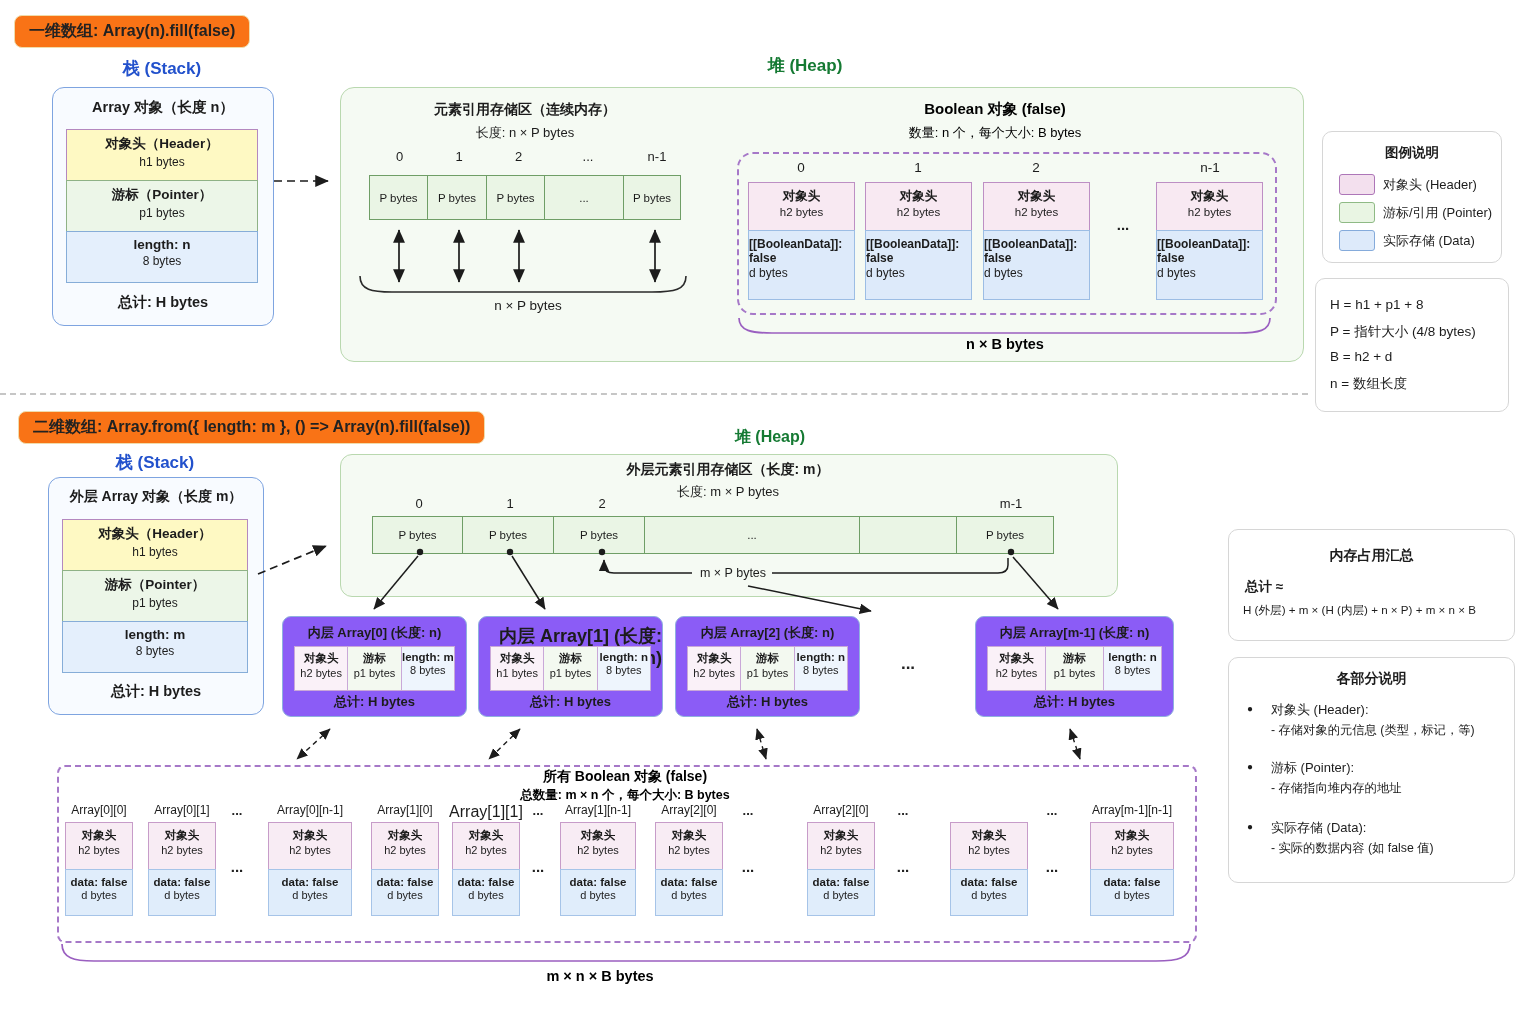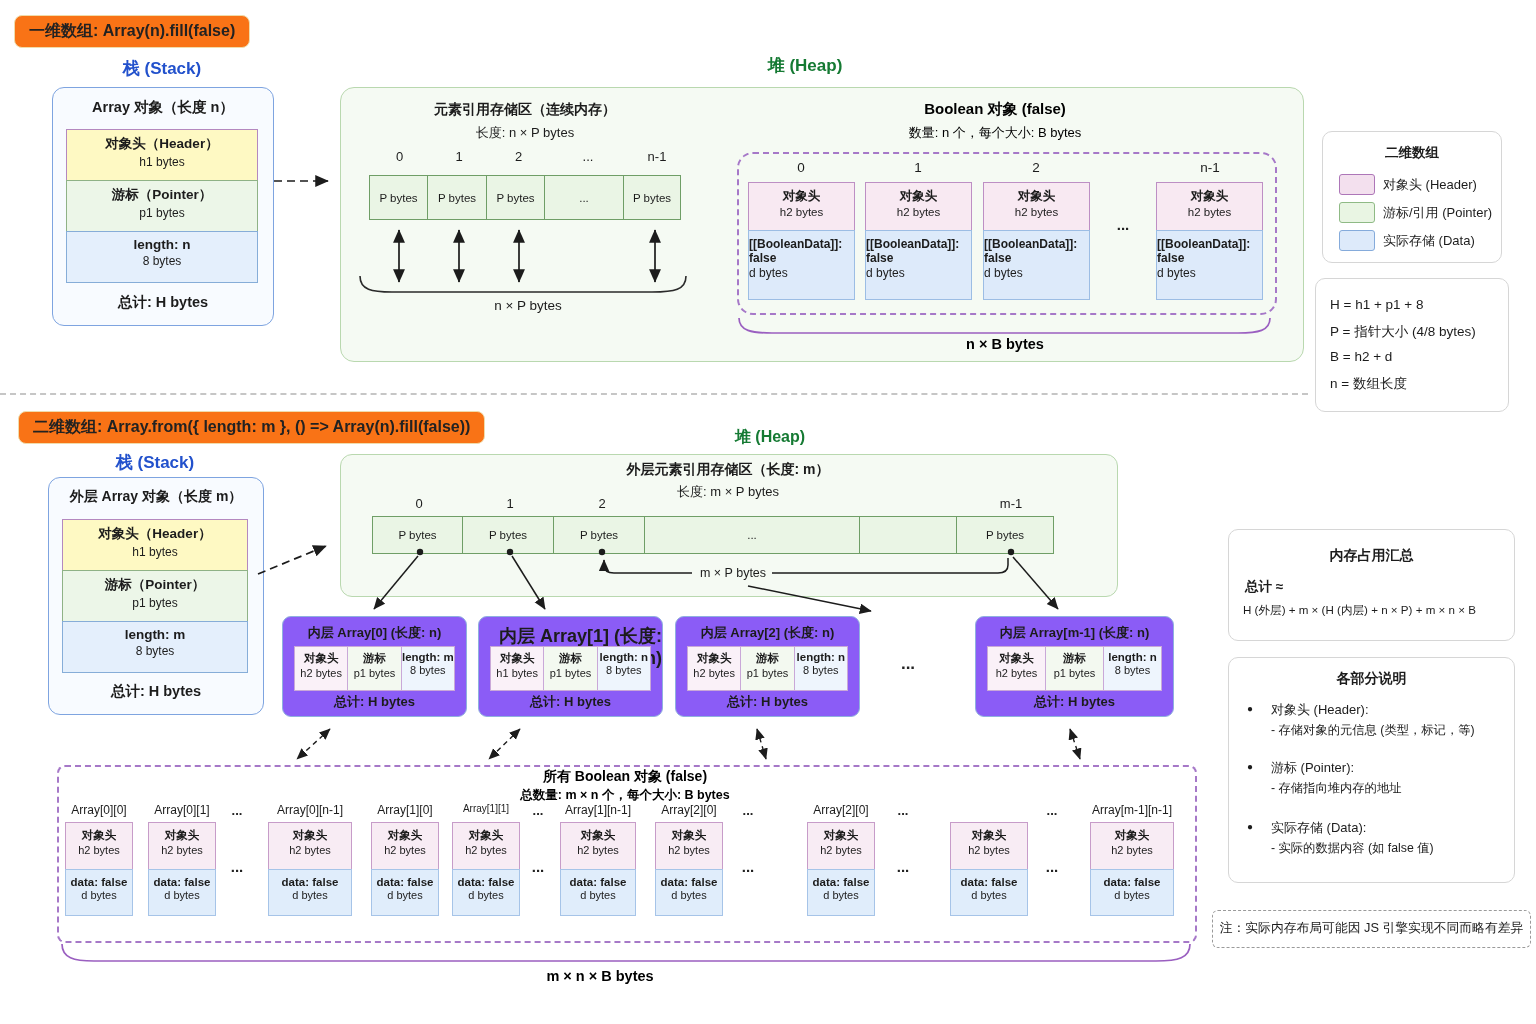--- a/index.html
+++ b/index.html
@@ -162,21 +162,21 @@
     <div class="bd">
       <div class="l1">[[BooleanData]]:</div>
       <div class="l2">false</div>
       <div class="l3">d bytes</div>
     </div>
   </div>
 
   <div class="abs c b purple" style="left:905px;top:336px;width:200px;font-size:14.5px;">n × B  bytes</div>
 
   <div class="abs panel" style="left:1322px;top:131px;width:178px;height:130px;">
-    <div class="abs c b" style="left:0;top:12px;width:100%;font-size:13.5px;">二维数组</div>
+    <div class="abs c b" style="left:0;top:12px;width:100%;font-size:13.5px;">图例说明</div>
     <span class="abs swatch sw-h" style="left:16px;top:42px;"></span>
     <span class="abs" style="left:60px;top:44px;font-size:13px;">对象头 (Header)</span>
     <span class="abs swatch sw-p" style="left:16px;top:70px;"></span>
     <span class="abs" style="left:60px;top:72px;font-size:13px;">游标/引用 (Pointer)</span>
     <span class="abs swatch sw-d" style="left:16px;top:98px;"></span>
     <span class="abs" style="left:60px;top:100px;font-size:13px;">实际存储 (Data)</span>
   </div>
 
   <div class="abs panel" style="left:1315px;top:278px;width:192px;height:132px;">
     <div class="abs" style="left:14px;top:18px;font-size:13.5px;">H = h1 + p1 + 8</div>
@@ -313,21 +313,21 @@
 
   <div class="abs bdash" style="left:57px;top:765px;width:1136px;height:174px;border-radius:8px;"></div>
   <div class="abs c b purple" style="left:350px;top:768px;width:550px;font-size:14px;">所有 Boolean 对象 (false)</div>
   <div class="abs c b purple" style="left:350px;top:787px;width:550px;font-size:12.5px;">总数量:  m × n 个，每个大小:  B bytes</div>
 
   <span class="abs c" style="left:54px;top:803px;width:90px;font-size:12px;">Array[0][0]</span>
   <span class="abs c" style="left:137px;top:803px;width:90px;font-size:12px;">Array[0][1]</span>
   <span class="abs gap" style="left:225px;top:803px;width:24px;font-size:13px;">...</span>
   <span class="abs c" style="left:265px;top:803px;width:90px;font-size:12px;">Array[0][n-1]</span>
   <span class="abs c" style="left:360px;top:803px;width:90px;font-size:12px;">Array[1][0]</span>
-  <span class="abs c" style="left:441px;top:803px;width:90px;font-size:10px;">Array[1][1]</span>
+  <span class="abs c" style="left:441px;top:803px;width:90px;font-size:16px;">Array[1][1]</span>
   <span class="abs gap" style="left:526px;top:803px;width:24px;font-size:13px;">...</span>
   <span class="abs c" style="left:553px;top:803px;width:90px;font-size:12px;">Array[1][n-1]</span>
   <span class="abs c" style="left:644px;top:803px;width:90px;font-size:12px;">Array[2][0]</span>
   <span class="abs gap" style="left:736px;top:803px;width:24px;font-size:13px;">...</span>
   <span class="abs c" style="left:796px;top:803px;width:90px;font-size:12px;">Array[2][0]</span>
   <span class="abs gap" style="left:891px;top:803px;width:24px;font-size:13px;">...</span>
   <span class="abs c" style="left:939px;top:803px;width:100px;font-size:12px;margin-top:34px;">˜Array[m-1][0]</span>
   <span class="abs gap" style="left:1040px;top:803px;width:24px;font-size:13px;">...</span>
   <span class="abs c" style="left:1077px;top:803px;width:110px;font-size:12px;">Array[m-1][n-1]</span>
 
@@ -452,21 +452,20 @@
     <div class="abs" style="left:42px;top:43px;font-size:13px;">对象头 (Header):</div>
     <div class="abs" style="left:42px;top:64px;font-size:12.3px;">- 存储对象的元信息 (类型，标记，等)</div>
     <span class="abs" style="left:18px;top:103px;font-size:10px;">●</span>
     <div class="abs" style="left:42px;top:101px;font-size:13px;">游标 (Pointer):</div>
     <div class="abs" style="left:42px;top:122px;font-size:12.3px;">- 存储指向堆内存的地址</div>
     <span class="abs" style="left:18px;top:163px;font-size:10px;">●</span>
     <div class="abs" style="left:42px;top:161px;font-size:13px;">实际存储 (Data):</div>
     <div class="abs" style="left:42px;top:182px;font-size:12.3px;">- 实际的数据内容 (如 false 值)</div>
   </div>
 
-  <div class="abs c" style="left:1212px;top:910px;width:317px;height:36px;border:1.6px dashed #9a9a9a;border-radius:6px;line-height:34px;font-size:12.8px;font-weight:500;">注：实际内存布局可能因 JS 引擎实现不同而略有差异</div>
 
   <svg class="ovl" width="1536" height="1024" viewBox="0 0 1536 1024">
     <defs>
       <marker id="ah" markerWidth="9" markerHeight="8" refX="7.5" refY="3.5" orient="auto-start-reverse">
         <path d="M0,0 L8,3.5 L0,7 z" fill="#1c1c1c"></path>
       </marker>
     </defs>
 
     <path d="M274,181 L328,181" stroke="#1c1c1c" stroke-width="1.7" fill="none" stroke-dasharray="8 5" marker-end="url(#ah)"></path>
     <path d="M399,230 L399,282" stroke="#1c1c1c" stroke-width="1.7" fill="none" marker-start="url(#ah)" marker-end="url(#ah)"></path>

